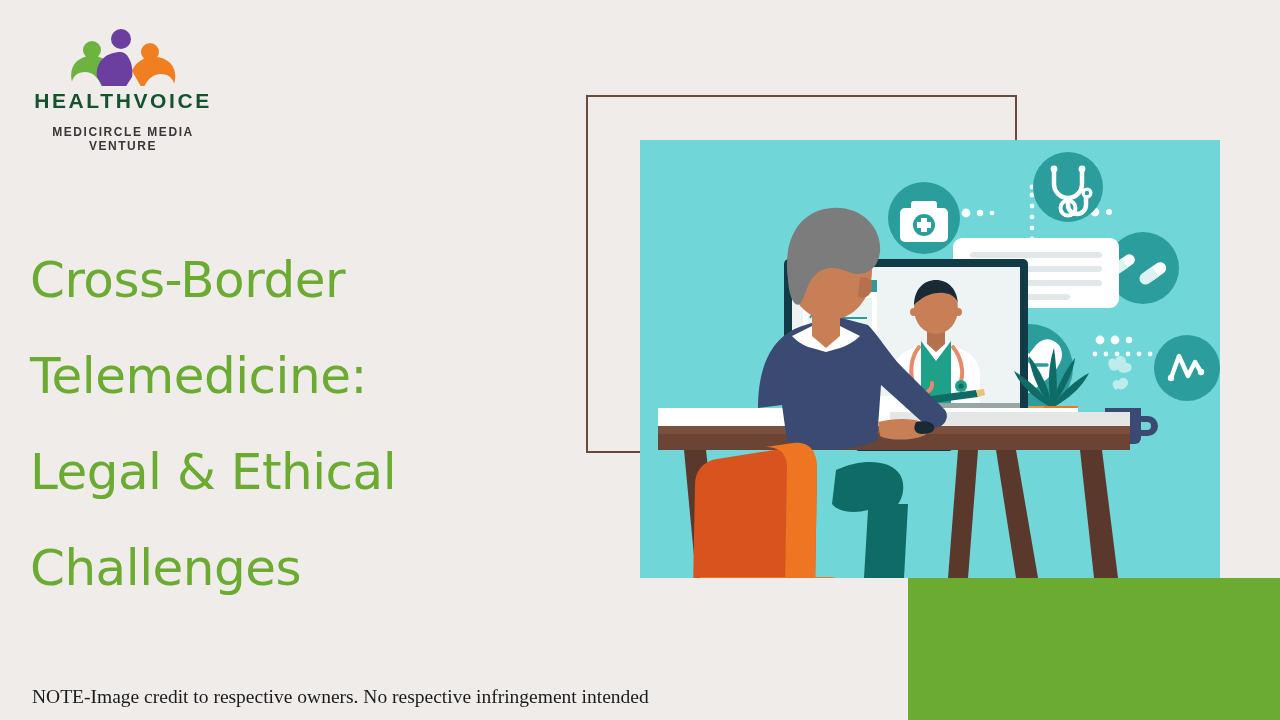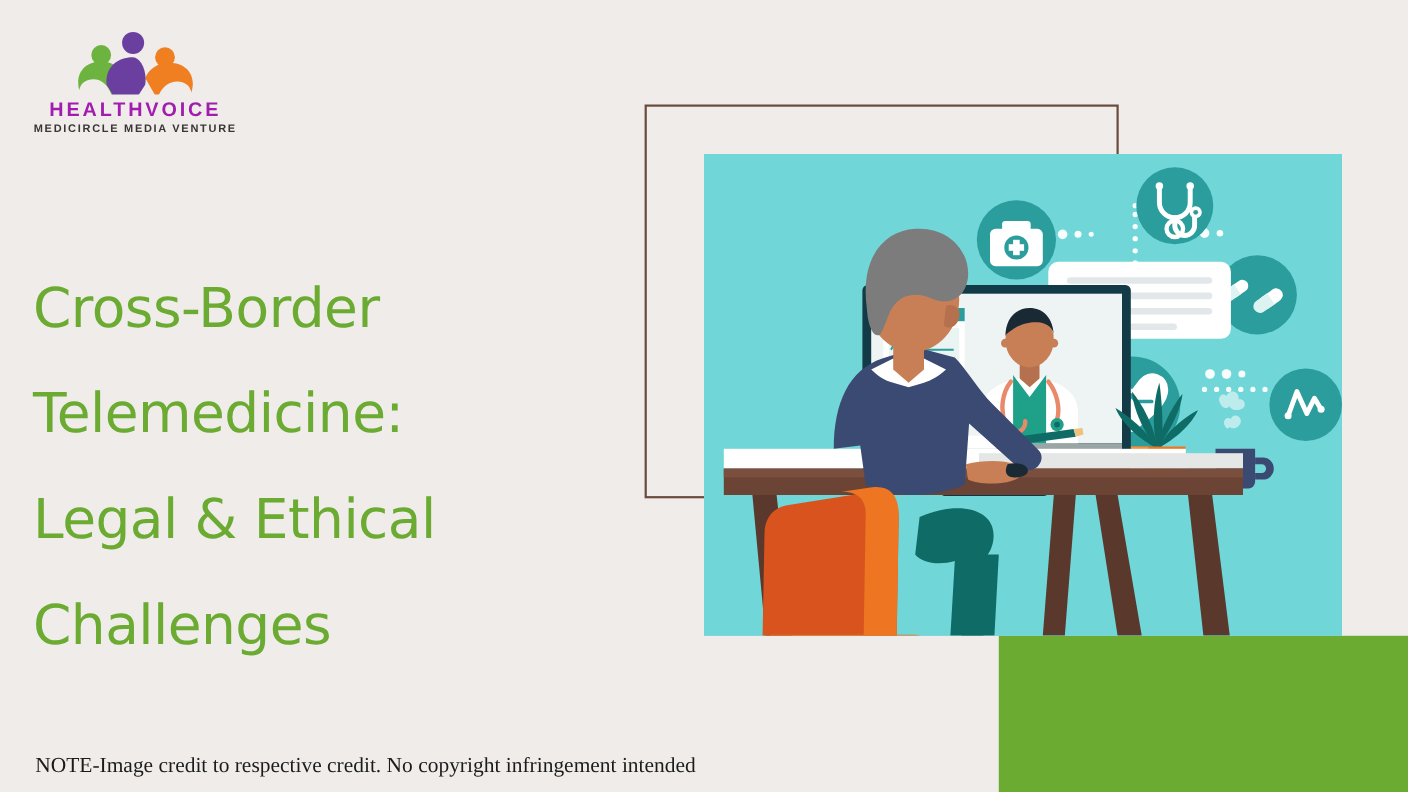--- a/index.html
+++ b/index.html
@@ -10,26 +10,26 @@
     position:relative;
   }
 
   
   #logo-block { position:absolute; left:28px; top:24px; width:190px; }
   #logo-mark  { width:190px; height:62px; display:block; }
   #logo-wordmark {
     text-align:center; margin-top:4px;
   }
   #logo-name {
-    font-size:18px; font-weight:700; letter-spacing:2.6px;
-    color:#a21caf; line-height:1.05; display:block;
+    font-size:21px; font-weight:700; letter-spacing:2.6px;
+    color:#14532d; line-height:1.05; display:block;
   }
   #logo-tagline {
-    font-size:10px; font-weight:700; letter-spacing:1.55px;
-    color:#3A3536; display:block; margin-top:3px;
+    font-size:12px; font-weight:700; letter-spacing:1.55px;
+    color:#3A3536; display:block; margin-top:13px;
   }
 
   
   #title {
     position:absolute; left:30px; top:232px; width:560px;
     color:#6BAB31;
     font-family:"DejaVu Sans", sans-serif;
     font-size:50px; font-weight:400;
     line-height:96px; letter-spacing:-0.5px;
     white-space:pre-line;
@@ -329,13 +329,13 @@
     <span id="logo-name">HEALTHVOICE</span>
     <span id="logo-tagline">MEDICIRCLE MEDIA VENTURE</span>
   </div>
 </div>
 
 <h1 id="title">Cross-Border
 Telemedicine:
 Legal &amp; Ethical
 Challenges</h1>
 
-<p id="note">NOTE-Image credit to respective credit. No copyright infringement intended</p>
+<p id="note">NOTE-Image credit to respective owners. No respective infringement intended</p>
 
 </body></html>

